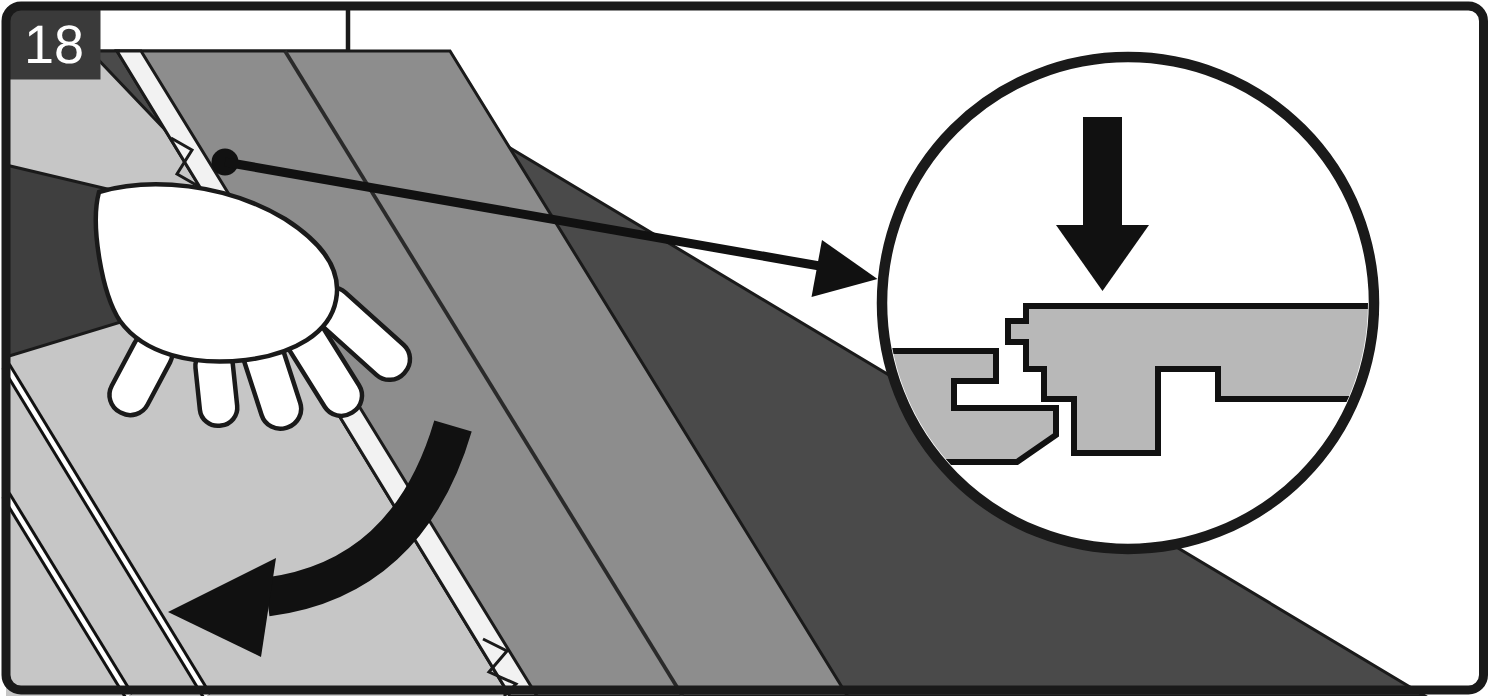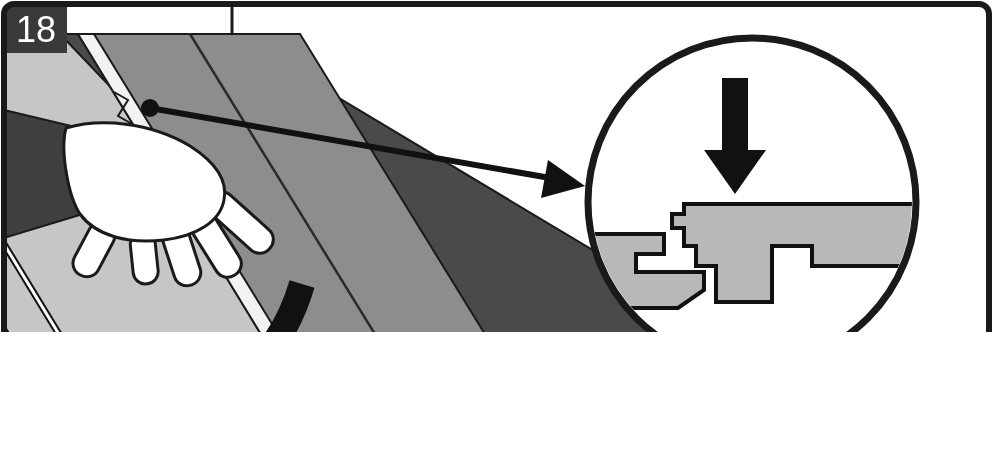--- a/index.html
+++ b/index.html
@@ -4,21 +4,21 @@
 <style>
   html, body {
     margin: 0;
     padding: 0;
     background: #ffffff;
     font-family: "Liberation Sans", sans-serif;
   }
   .figure-wrap {
     position: relative;
     width: 993px;
-    height: 332px;
+    height: 464px;
     background: #ffffff;
     overflow: hidden;
   }
   svg { display: block; }
   .badge-text {
     font-family: "Liberation Sans", sans-serif;
     font-size: 36px;
     font-weight: 400;
   }
 </style>

